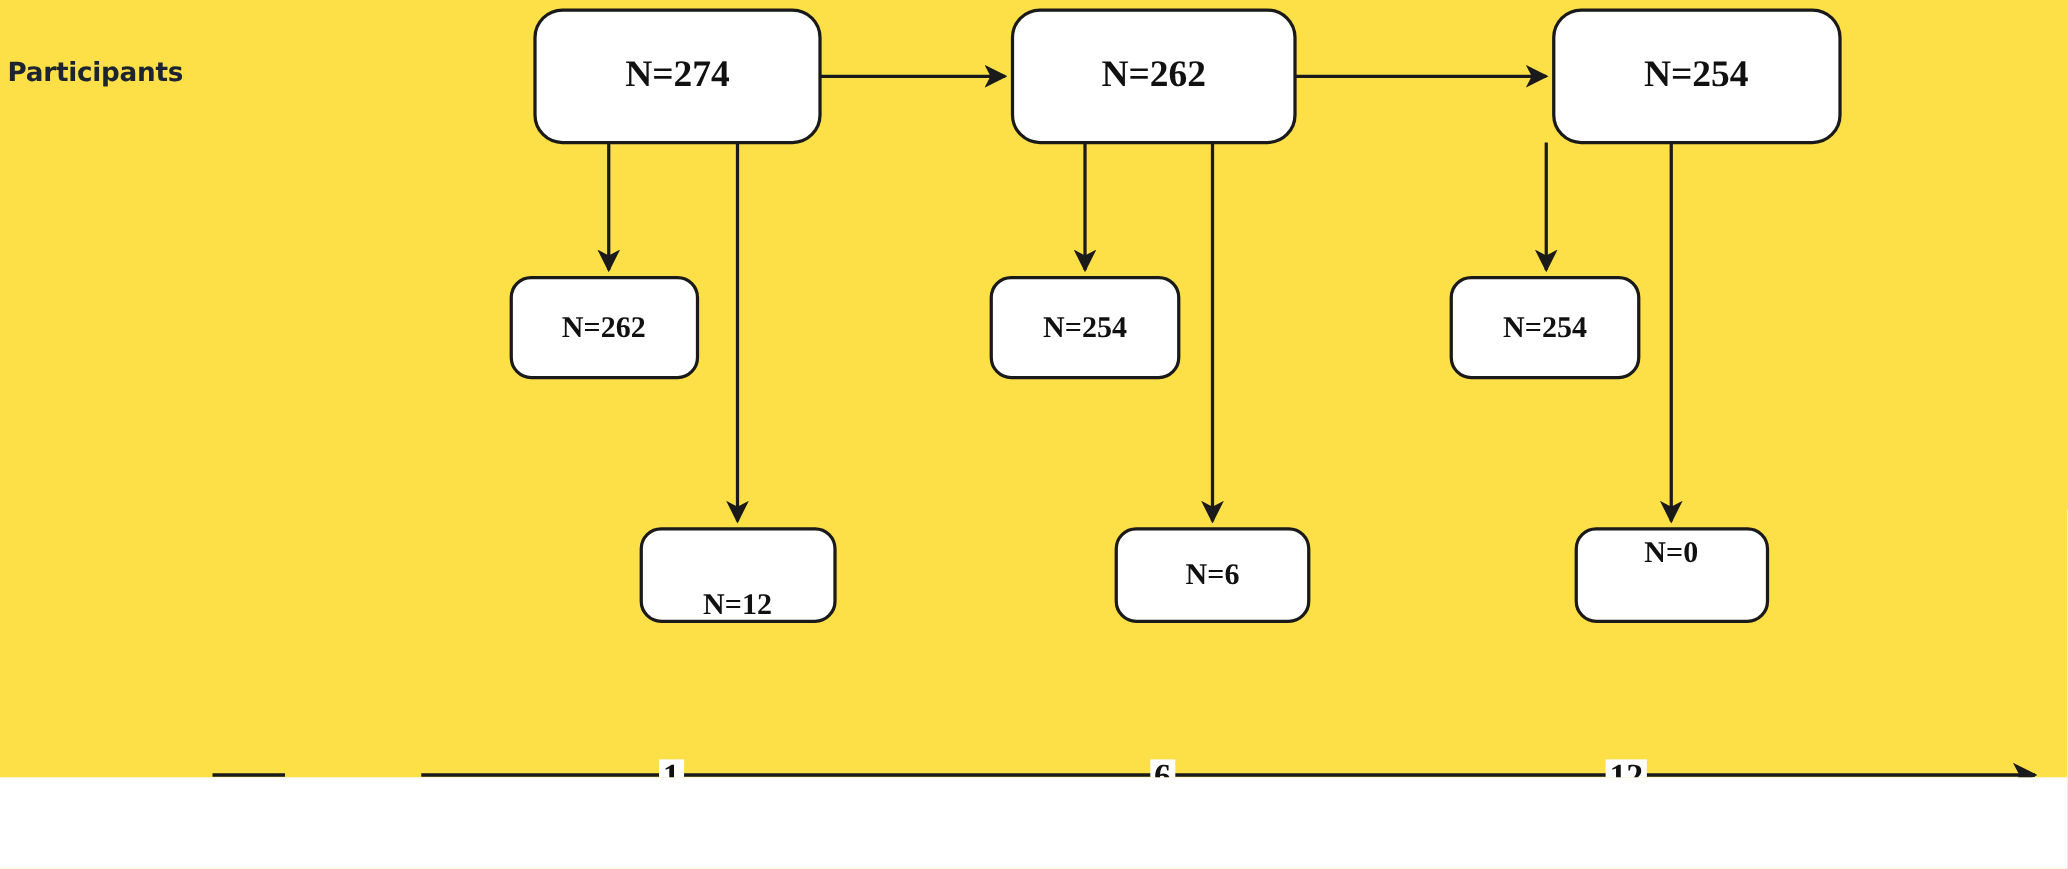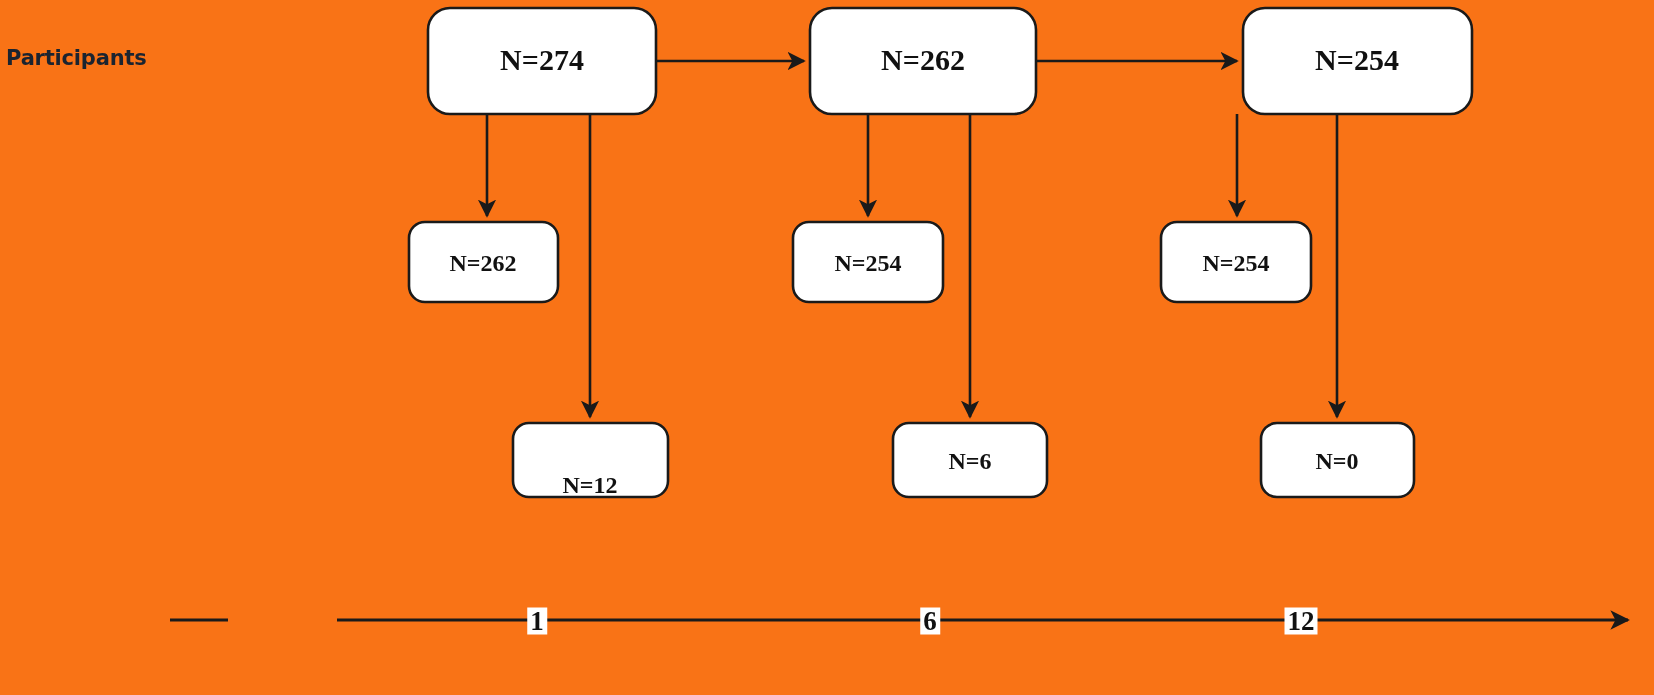--- a/index.html
+++ b/index.html
@@ -4,22 +4,22 @@
 <title>Participant Flow Diagram</title>
 <style>
   html, body {
     margin: 0;
     padding: 0;
     background: #ffffff;
   }
   #canvas {
     position: relative;
     width: 1654px;
-    height: 695px;
-    background: #f97316;
+    height: 622px;
+    background: #fde047;
     overflow: hidden;
     font-family: "Liberation Sans", sans-serif;
   }
   #flow-svg {
     position: absolute;
     left: 0;
     top: 0;
     width: 1654px;
     height: 695px;
   }
@@ -125,20 +125,20 @@
   <div class="node-text big" style="left:542px; top:60px;">N=274</div>
   <div class="node-text big" style="left:923px; top:60px;">N=262</div>
   <div class="node-text big" style="left:1357px; top:60px;">N=254</div>
 
   <div class="node-text small" style="left:483px; top:263px;">N=262</div>
   <div class="node-text small" style="left:868px; top:263px;">N=254</div>
   <div class="node-text small" style="left:1236px; top:263px;">N=254</div>
 
   <div class="node-text small" style="left:590px; top:485px;">N=12</div>
   <div class="node-text small" style="left:970px; top:461px;">N=6</div>
-  <div class="node-text small" style="left:1337px; top:461px;">N=0</div>
+  <div class="node-text small" style="left:1337px; top:443px;">N=0</div>
 
 
   <div class="axis-tick-text" style="left:537px; top:621px;">1</div>
   <div class="axis-tick-text" style="left:930px; top:621px;">6</div>
   <div class="axis-tick-text" style="left:1301px; top:621px;">12</div>
 
 </div>
 
 </body></html>

